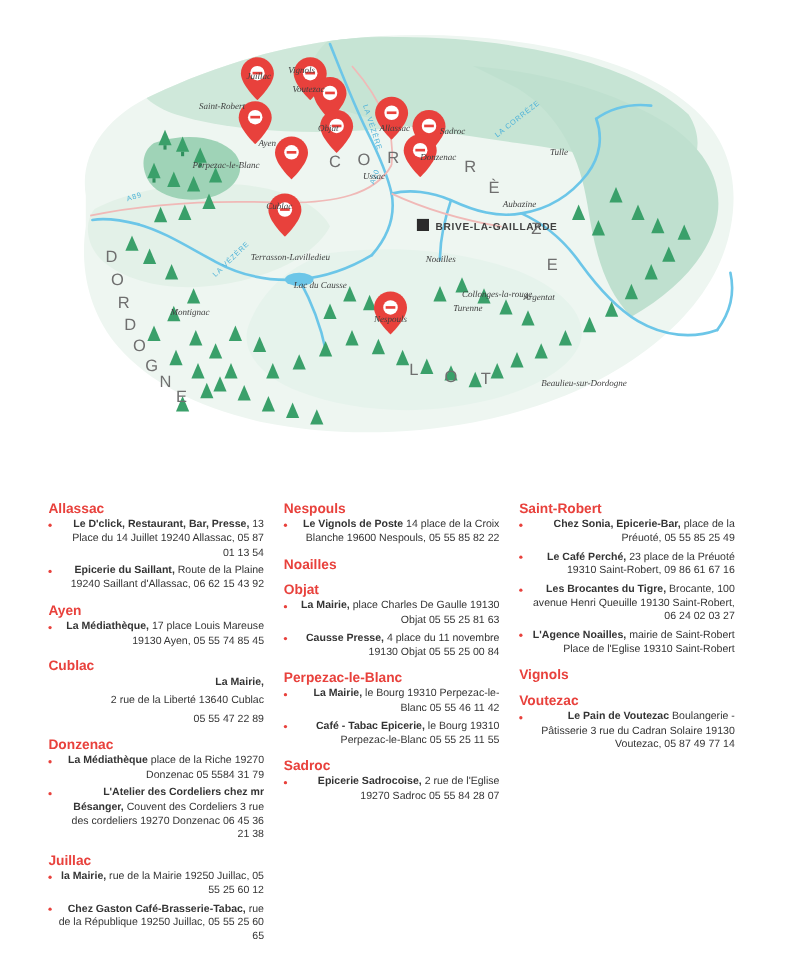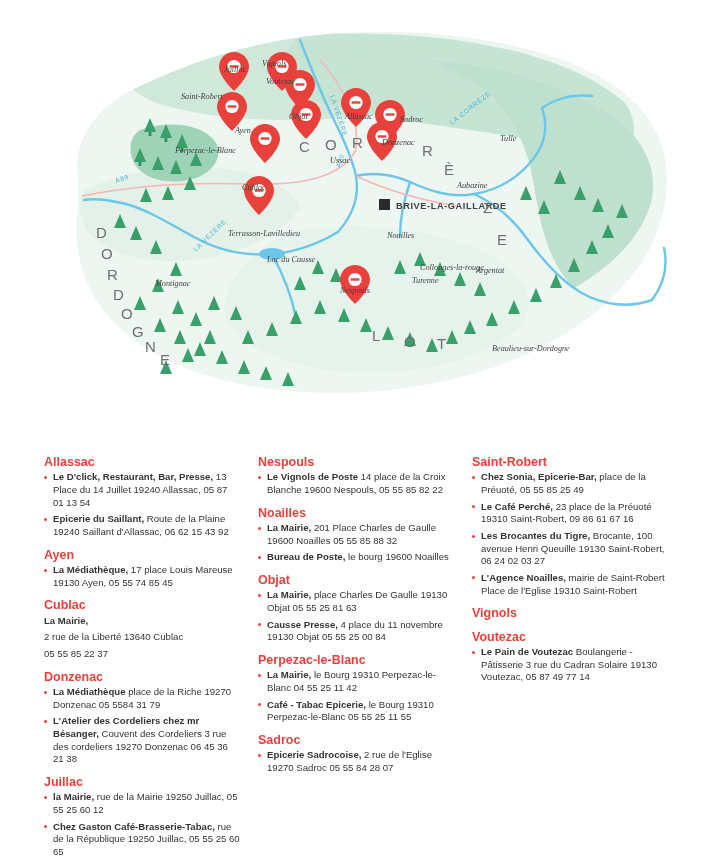--- a/index.html
+++ b/index.html
@@ -49,20 +49,21 @@
     color: #e8413c;
     font-weight: bold;
     font-size: 12.5px;
     margin: 0 0 2px 0;
     line-height: 1.15;
   }
   ul.entries {
     list-style: none;
     margin: 0;
     padding: 0;
+    text-align: right;
   }
   ul.entries > li {
     position: relative;
     padding-left: 9px;
     font-size: 9.6px;
     line-height: 1.32;
     margin-bottom: 4px;
     color: #343434;
   }
   ul.entries > li:before {
@@ -339,21 +340,21 @@
         <p class="town-name">Ayen</p>
         <ul class="entries">
           <li><span class="ename">La Médiathèque,</span><span> 17 place Louis Mareuse 19130 Ayen, 05 55 74 85 45</span></li>
         </ul>
       </div>
       <div class="town">
         <p class="town-name">Cublac</p>
         <ul class="entries nobullet">
           <li><span class="ename">La Mairie,</span></li>
           <li><span>2 rue de la Liberté  13640 Cublac</span></li>
-          <li><span>05 55 85 22 37</span></li>
+          <li><span>05 55 47 22 89</span></li>
         </ul>
       </div>
       <div class="town">
         <p class="town-name">Donzenac</p>
         <ul class="entries">
           <li><span class="ename">La Médiathèque</span><span> place de la Riche 19270 Donzenac 05 5584 31 79</span></li>
           <li><span class="ename">L'Atelier des Cordeliers chez mr Bésanger,</span><span> Couvent des Cordeliers 3 rue des cordeliers 19270 Donzenac 06 45 36 21 38</span></li>
         </ul>
       </div>
       <div class="town">
@@ -366,36 +367,32 @@
     </div>
   <div class="dir-col col2">
       <div class="town">
         <p class="town-name">Nespouls</p>
         <ul class="entries">
           <li><span class="ename">Le Vignols de Poste</span><span> 14 place de la Croix Blanche 19600 Nespouls, 05 55 85 82 22</span></li>
         </ul>
       </div>
       <div class="town">
         <p class="town-name">Noailles</p>
-        <ul class="entries">
-          <li><span class="ename">La Mairie,</span><span> 201 Place Charles de Gaulle 19600 Noailles 05 55 85 88 32</span></li>
-          <li><span class="ename">Bureau de Poste,</span><span> le bourg 19600 Noailles</span></li>
-        </ul>
       </div>
       <div class="town">
         <p class="town-name">Objat</p>
         <ul class="entries">
           <li><span class="ename">La Mairie,</span><span> place Charles De Gaulle 19130 Objat 05 55 25 81 63</span></li>
           <li><span class="ename">Causse Presse,</span><span> 4 place du 11 novembre 19130 Objat 05 55 25 00 84</span></li>
         </ul>
       </div>
       <div class="town">
         <p class="town-name">Perpezac-le-Blanc</p>
         <ul class="entries">
-          <li><span class="ename">La Mairie,</span><span> le Bourg 19310 Perpezac-le-Blanc 04 55 25 11 42</span></li>
+          <li><span class="ename">La Mairie,</span><span> le Bourg 19310 Perpezac-le-Blanc 05 55 46 11 42</span></li>
           <li><span class="ename">Café - Tabac Epicerie,</span><span> le Bourg 19310 Perpezac-le-Blanc 05 55 25 11 55</span></li>
         </ul>
       </div>
       <div class="town">
         <p class="town-name">Sadroc</p>
         <ul class="entries">
           <li><span class="ename">Epicerie Sadrocoise,</span><span> 2 rue de l'Eglise 19270 Sadroc 05 55 84 28 07</span></li>
         </ul>
       </div>
     </div>

